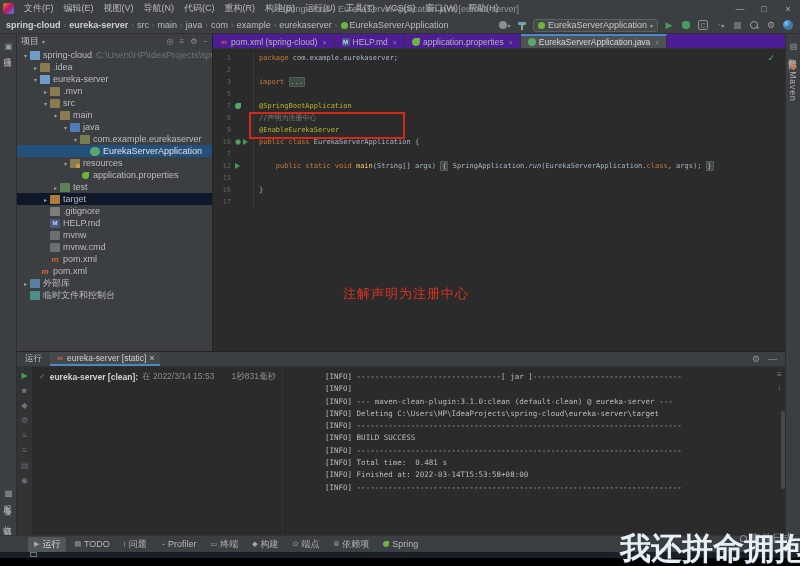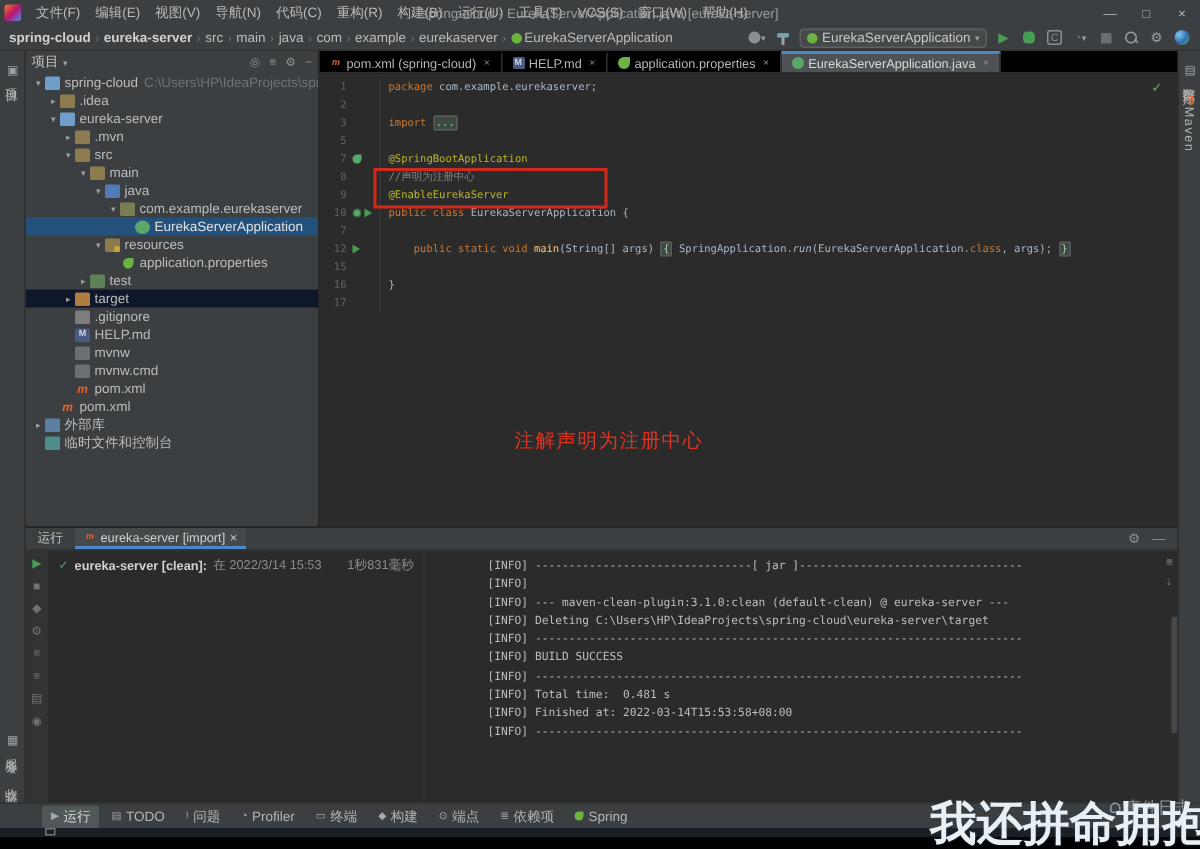--- a/index.html
+++ b/index.html
@@ -75,21 +75,21 @@
   .ti.git { background:#7d7d7d; }
   .ti.md { background:#4a5a84; color:#cfd6e3; }
   .ti.sh { background:#6b6f72; color:#d6d8da; }
   .ti.mvn { background:transparent; color:#e06632; font-style:italic; font-size:8px; }
   .ti.lib { background:#5b7f9e; }
   .ti.scratch { background:#4d8d8a; }
   .textra { color:#6f7376; margin-left:4px; overflow:hidden; text-overflow:clip; }
 
   
   #editor-col { position:absolute; left:213px; top:34px; width:572px; height:317px; background:#2b2b2b; }
-  #tabbar { height:15px; background:#000000; border-bottom:1px solid #323232; display:flex; font-size:8.5px; }
+  #tabbar { height:15px; background:#4c1d95; border-bottom:1px solid #323232; display:flex; font-size:8.5px; }
   .tab { display:flex; align-items:center; gap:3px; padding:0 7px; color:#b4b4b4; border-right:1px solid #323232; border-top:2px solid transparent; }
   .tab.active { background:#4e5254; color:#d8d8d8; border-top:2px solid #4a88c7; }
   .tab .close { color:#8a8d8f; font-size:7px; margin-left:2px; }
   .tico { width:8px; height:8px; border-radius:1px; display:inline-flex; align-items:center; justify-content:center; font-size:6px; font-weight:bold; }
   .tico.maven { color:#e06632; font-style:italic; }
   .tico.md { background:#4a5a84; color:#cfd6e3; }
   .tico.spring { border-radius:50% 0 50% 50%; background:#6db33f; }
   .tico.springboot { border-radius:50%; background:#59a869; }
   #editor-body { position:relative; height:302px; overflow:hidden; }
   .cl { height:12px; display:flex; align-items:center; font-size:7px; }
@@ -449,21 +449,21 @@
     <div id="red-note">注解声明为注册中心</div>
     <span id="insp-ok">✓</span>
   </div>
 </div>
 
 <div id="run-panel">
   <div id="run-header">
     <span id="run-title">运行</span>
     <span id="run-tab">
       <span class="tico maven">m</span>
-      <span>eureka-server [import]</span>
+      <span>eureka-server [static]</span>
       <span class="close">×</span>
     </span>
     <span id="run-header-right">
       <span>⚙</span>
       <span>—</span>
     </span>
   </div>
   <div id="run-body">
     <div id="run-toolbar">
         <span class="green">▶</span>

